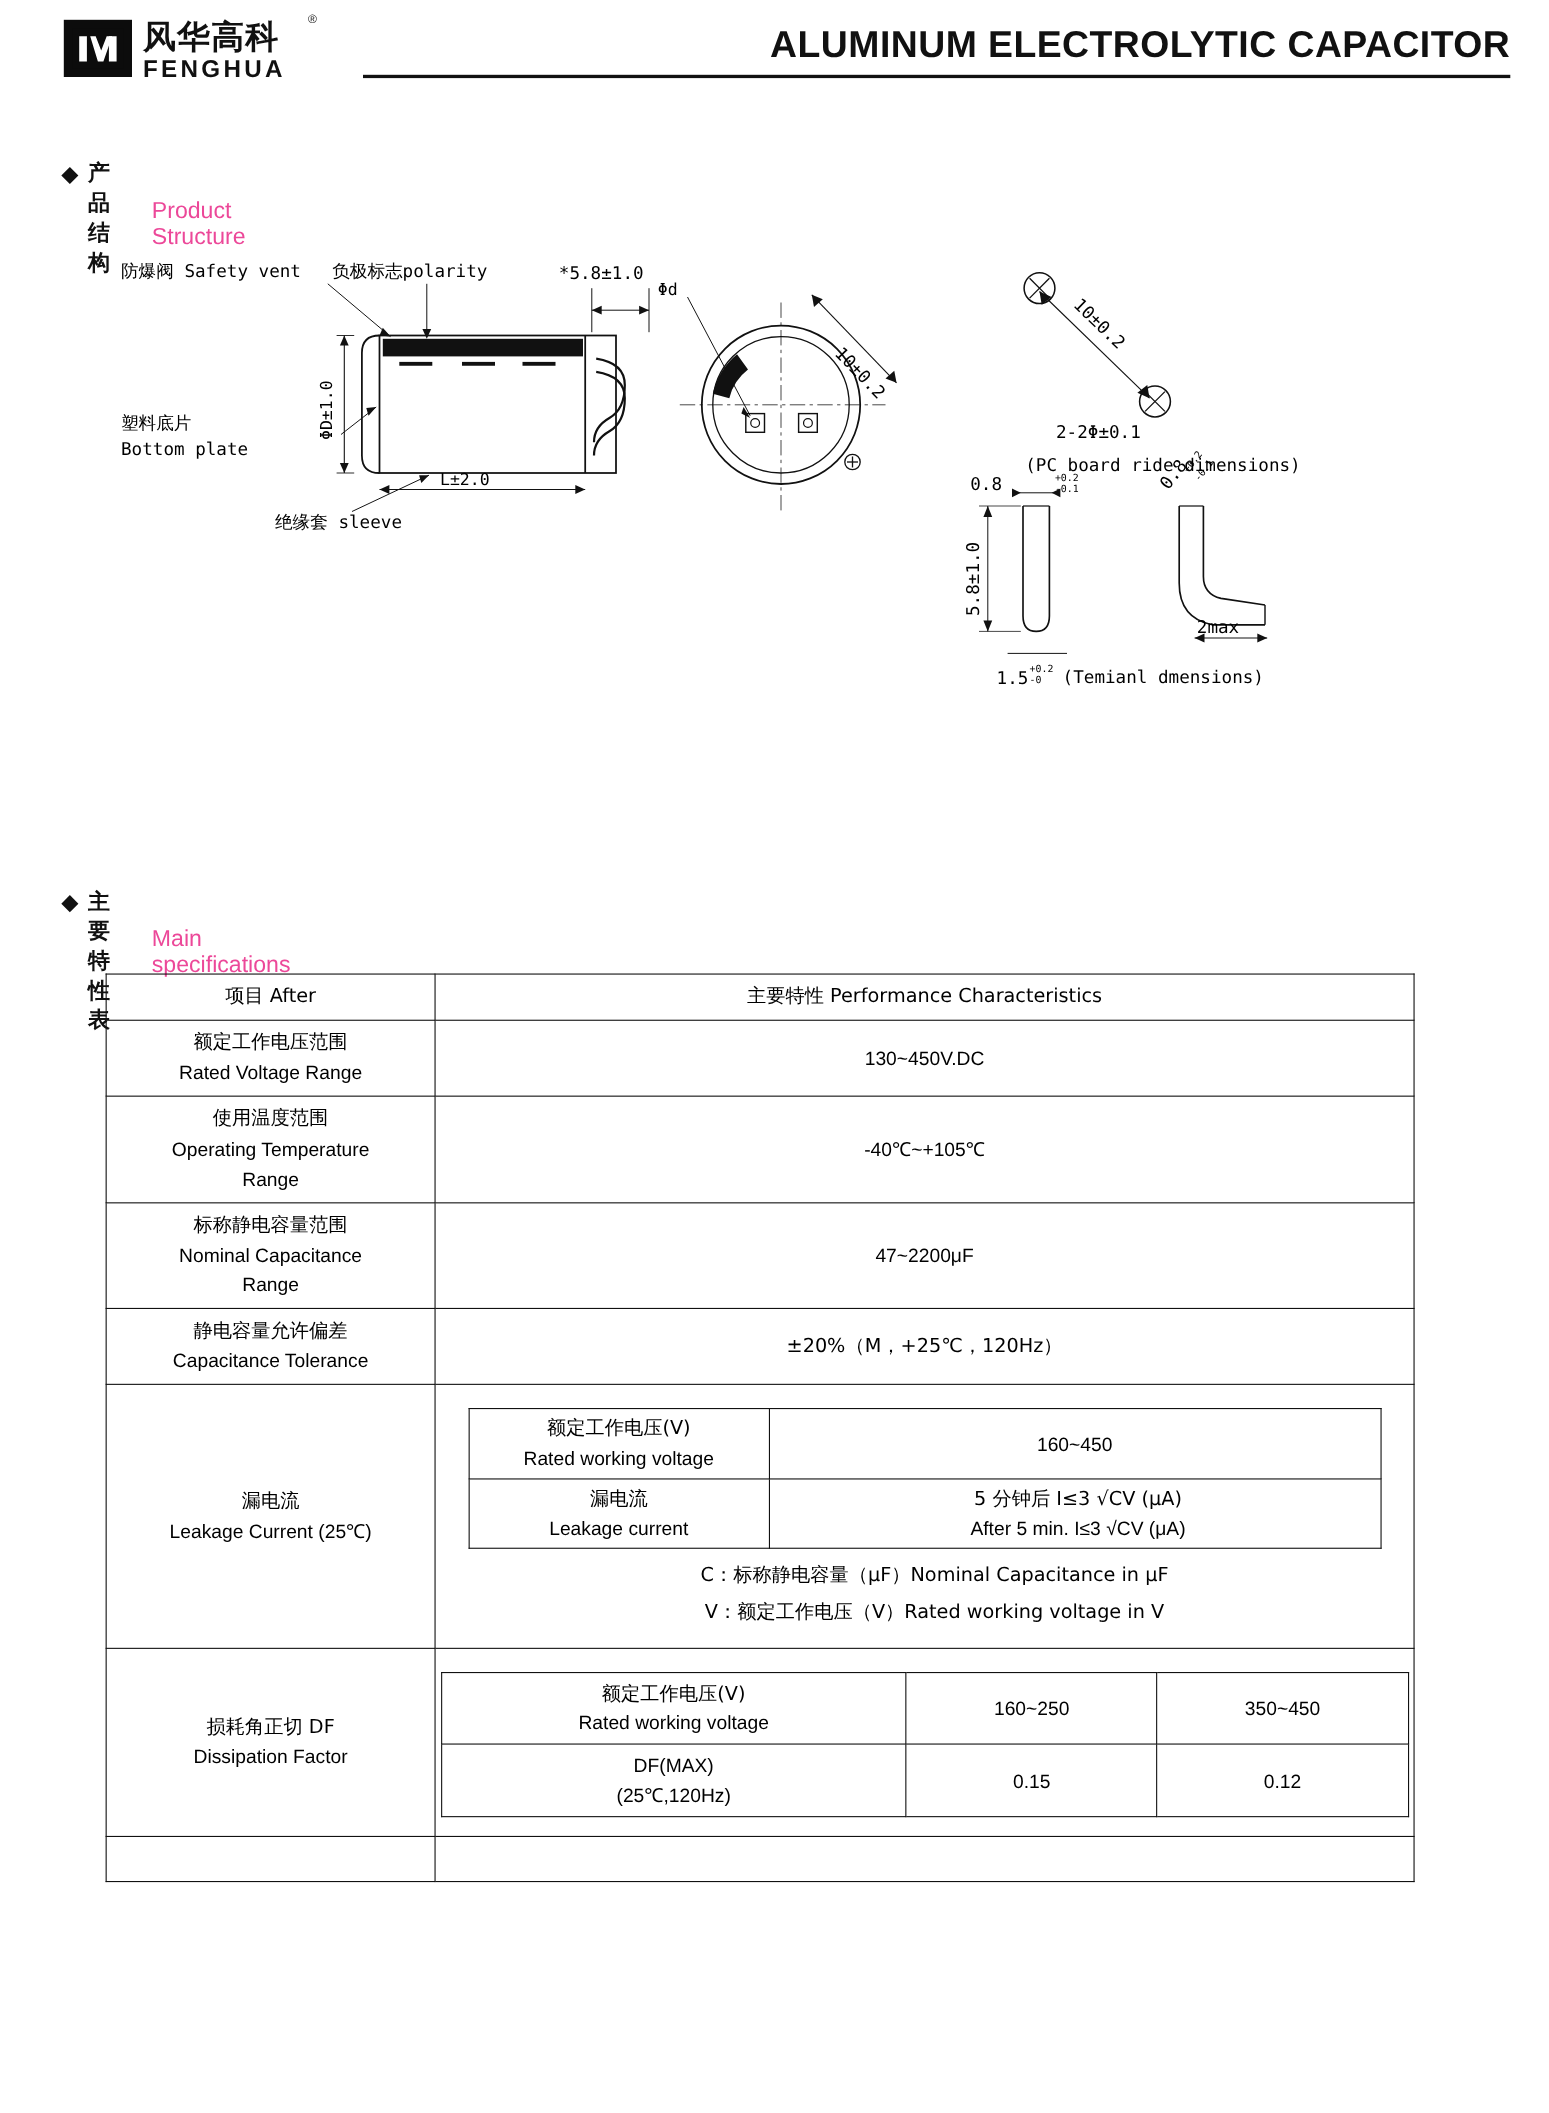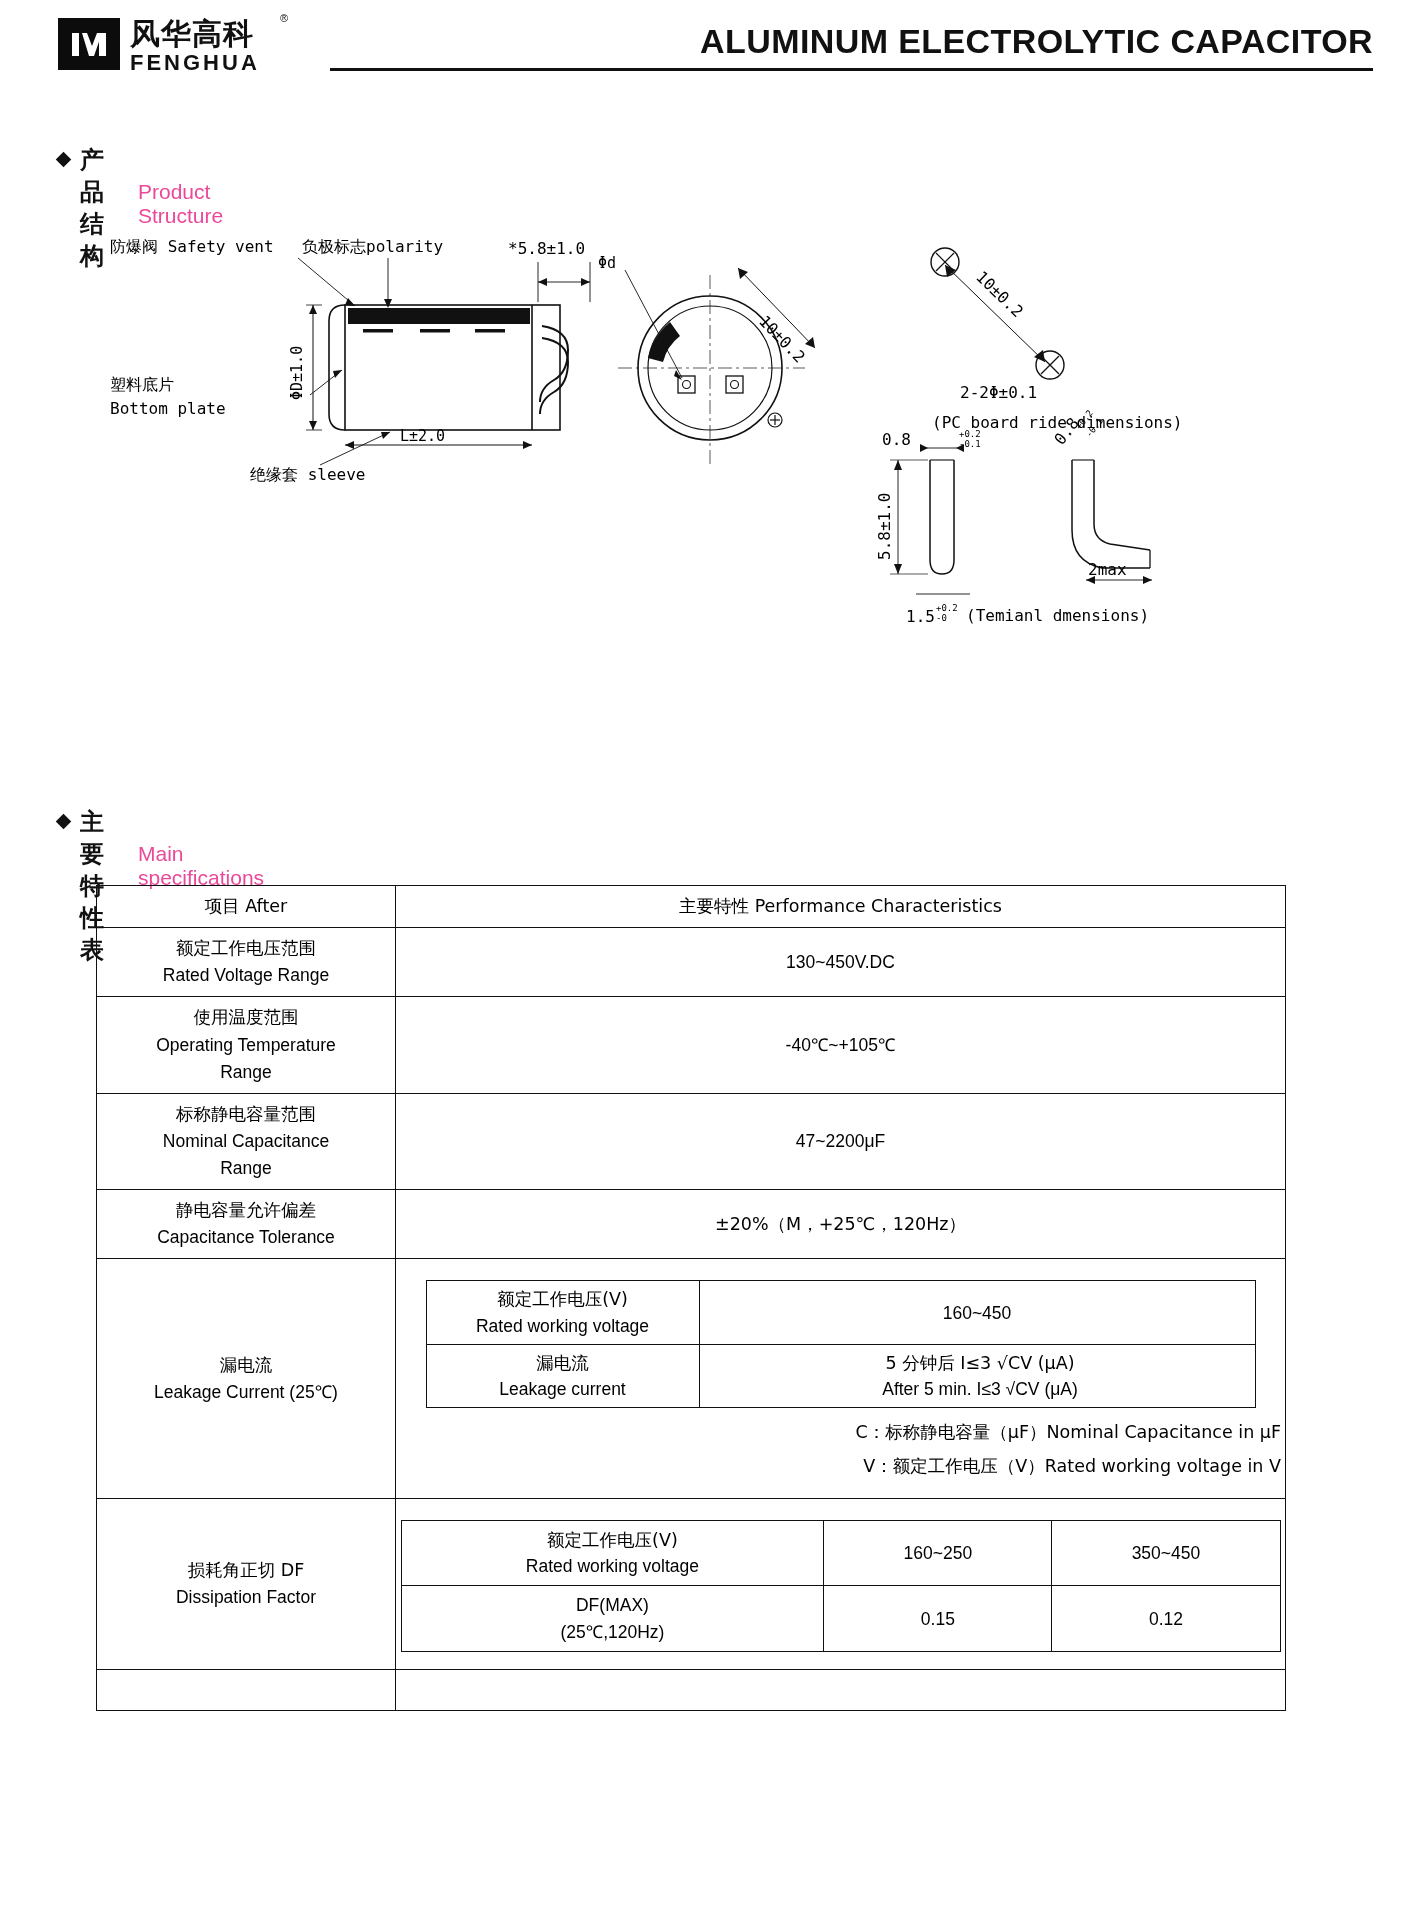--- a/index.html
+++ b/index.html
@@ -83,21 +83,21 @@
     position: absolute;
     left: 0; top: 6px;
     width: 11px; height: 11px;
     background: #111;
     transform: rotate(45deg);
   }
   .sec .cn {
     position: absolute;
     left: 22px; top: -4px;
     font-family: "DejaVu Sans", sans-serif;
-    font-size: 24px;
+    font-size: 20px;
     font-weight: bold;
     color: #111;
   }
   .sec .en {
     position: absolute;
     left: 80px; top: 32px;
     font-size: 21px;
     color: #ec4899;
   }
 
@@ -138,21 +138,21 @@
     width: 830px;
   }
   .inner-table td {
     border: 1px solid #111;
     font-size: 17.5px;
     padding: 5px 6px;
     line-height: 1.5;
     text-align: center;
   }
   .note-line {
-    text-align: right;
+    text-align: center;
     font-size: 17.5px;
     padding-left: 18px;
     line-height: 1.9;
   }
   .nopad { padding: 0; }
   .leak-wrap {
     padding: 4px 0 8px 0;
   }
   .df-inner {
     border-collapse: collapse;

